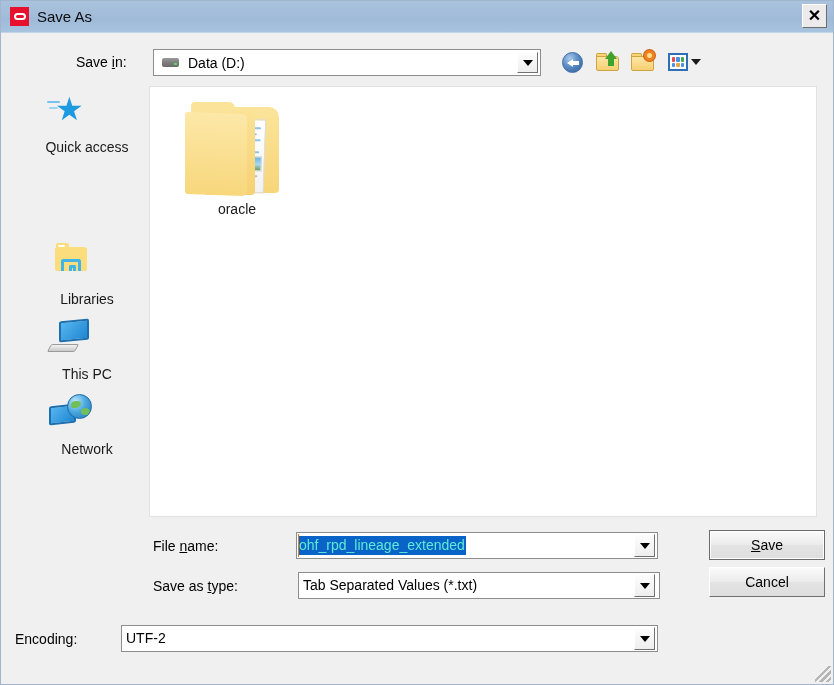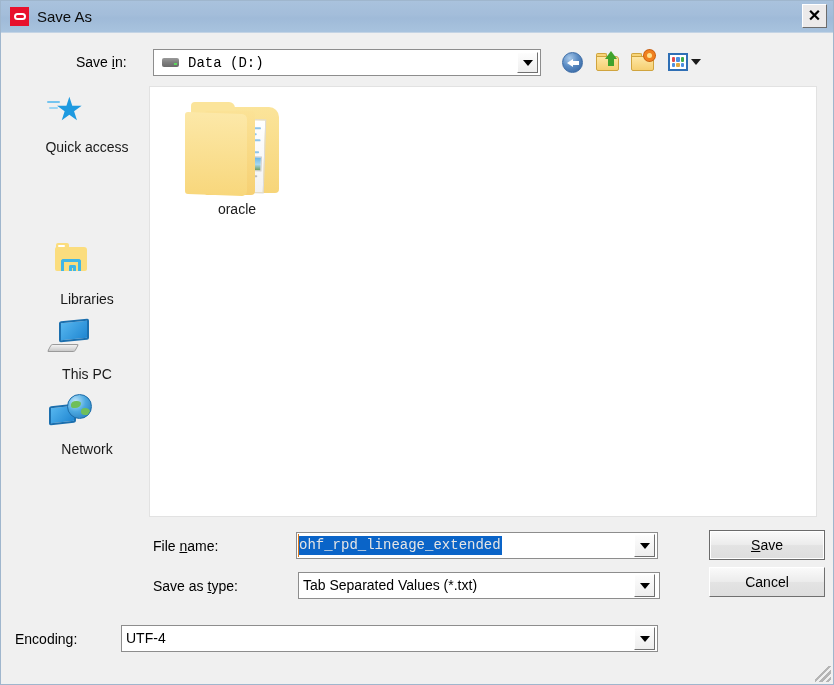--- a/index.html
+++ b/index.html
@@ -87,21 +87,20 @@
   }
   .savein-label u { text-decoration: underline; }
 
   .savein-combo {
     position: absolute;
     left: 152px; top: 48px;
     width: 388px; height: 27px;
     background: #ffffff;
     border: 1px solid #8d8d8d;
     box-sizing: border-box;
-    font-family: Liberation Mono, monospace;
   }
   .savein-combo .drive-icon {
     position: absolute;
     left: 8px; top: 8px;
     width: 17px; height: 9px;
     background: linear-gradient(to bottom, #9a9a9a 0%, #7d7d7d 50%, #6a6a6a 100%);
     border-radius: 2px;
   }
   .savein-combo .drive-icon::after {
     content: "";
@@ -544,24 +543,23 @@
     line-height: 19px;
     white-space: nowrap;
     overflow: hidden;
   }
   .fld-filename { left: 295px; top: 531px; width: 362px; height: 27px; }
   .fld-savetype { left: 297px; top: 571px; width: 362px; height: 27px; }
   .fld-encoding { left: 120px; top: 624px; width: 537px; height: 27px; }
 
   .fld-filename .value {
     background: #0a64c8;
-    color: #e5e5e5;
+    color: #5eead4;
     padding: 0 1px;
     left: 1px;
-    font-family: Liberation Mono, monospace;
   }
   .fld-filename .caret {
     position: absolute;
     left: 1px; top: 1px;
     width: 1px; height: 23px;
     background: #e07b18;
   }
 
   
   .btn {
@@ -730,21 +728,21 @@
     </div>
 
   <div class="field fld-savetype">
     <div class="value">Tab Separated Values (*.txt)</div>
   </div>
   <div class="combo-arrow-btn" style="position:absolute; left:633px; top:573px; width:21px; height:23px;">
       <div class="tri"></div>
     </div>
 
   <div class="field fld-encoding">
-    <div class="value">UTF-4</div>
+    <div class="value">UTF-2</div>
   </div>
   <div class="combo-arrow-btn" style="position:absolute; left:633px; top:626px; width:21px; height:23px;">
       <div class="tri"></div>
     </div>
 
   <div class="btn btn-save">
       <span><u>S</u><span>ave</span></span>
     </div>
   <div class="btn btn-cancel">Cancel</div>
 

